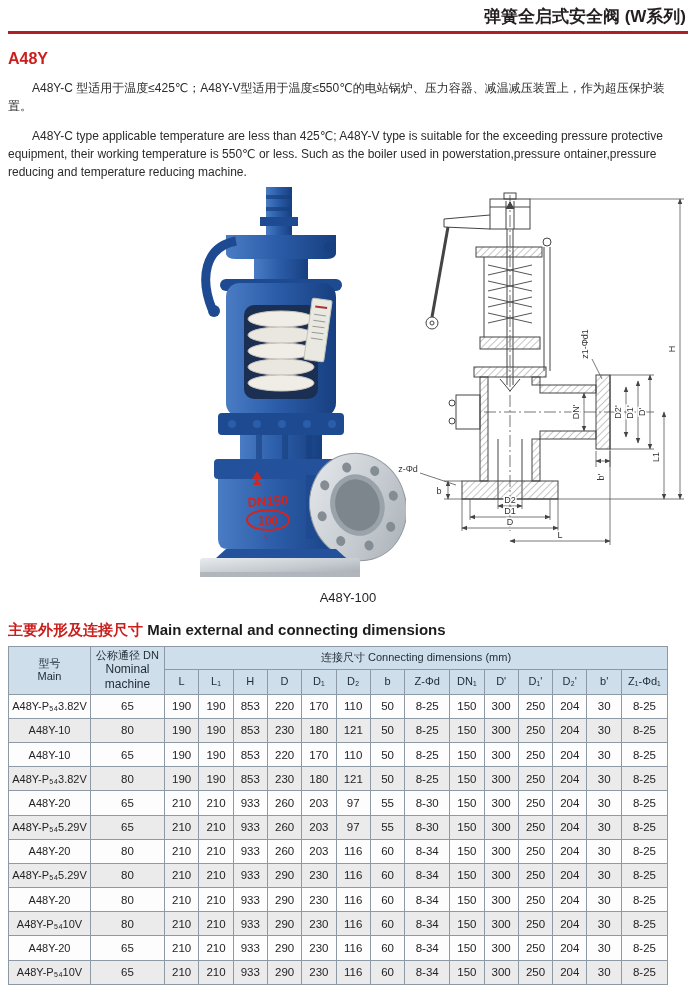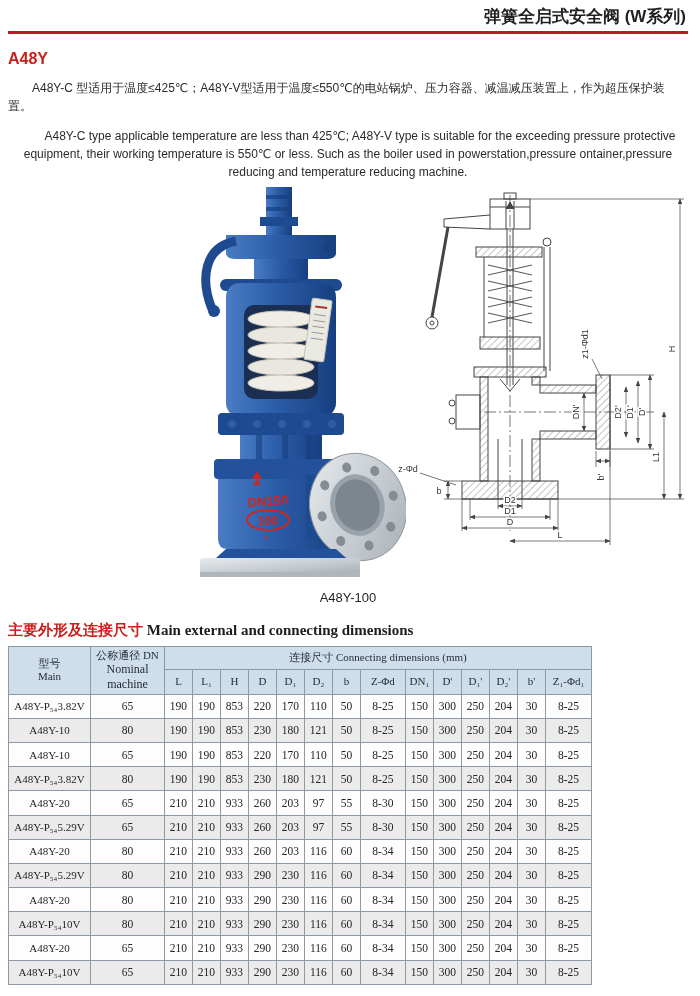--- a/index.html
+++ b/index.html
@@ -12,35 +12,35 @@
 
   
   .hdr{text-align:right;padding-right:2px;}
   .hdr .t-zh{font-size:17px;font-weight:bold;line-height:1.25;}
   .hdr .t-en{font-size:13.5px;line-height:1.3;}
   .redline{height:3px;background:#b01f24;margin-top:4px;}
 
   
   .model{color:#c9201e;font-weight:bold;font-size:16px;margin:16px 0 6px 0;}
   .desc{font-size:12px;line-height:1.45;margin:12px 0 4px 0;text-indent:2em;color:#2b2b2b;}
-  .desc.en{line-height:1.5;text-align:center;}
+  .desc.en{line-height:1.5;}
 
   
   .figs{position:relative;height:398px;margin-top:4px;}
   .photo{position:absolute;left:148px;top:2px;}
   .drawing{position:absolute;left:384px;top:4px;}
   .caption{text-align:center;font-size:13px;line-height:1.35;margin-top:6px;}
 
   
-  .sect{margin:14px 0 6px 0;font-size:15px;font-weight:bold;font-family:Liberation Serif, serif;}
+  .sect{margin:14px 0 6px 0;font-size:15px;font-weight:bold;}
   .sect .zh{color:#c9201e;}
   .sect .en{color:#1c1c1c;}
 
   
-  table.dims{border-collapse:collapse;table-layout:fixed;width:584px;font-family:Liberation Serif, serif;}
+  table.dims{border-collapse:collapse;table-layout:fixed;width:660px;}
   table.dims col.c-type{width:82px;}
   table.dims col.c-dn{width:74px;}
   table.dims col.c-z{width:45px;}
   table.dims col.c-z1{width:46px;}
   table.dims th,table.dims td{
     border:1px solid #8d99a4;text-align:center;vertical-align:middle;
     padding:0;overflow:hidden;white-space:nowrap;
   }
   table.dims thead th{
     background:#cfdeeb;font-weight:normal;font-size:11px;line-height:1.2;color:#1f2a33;

